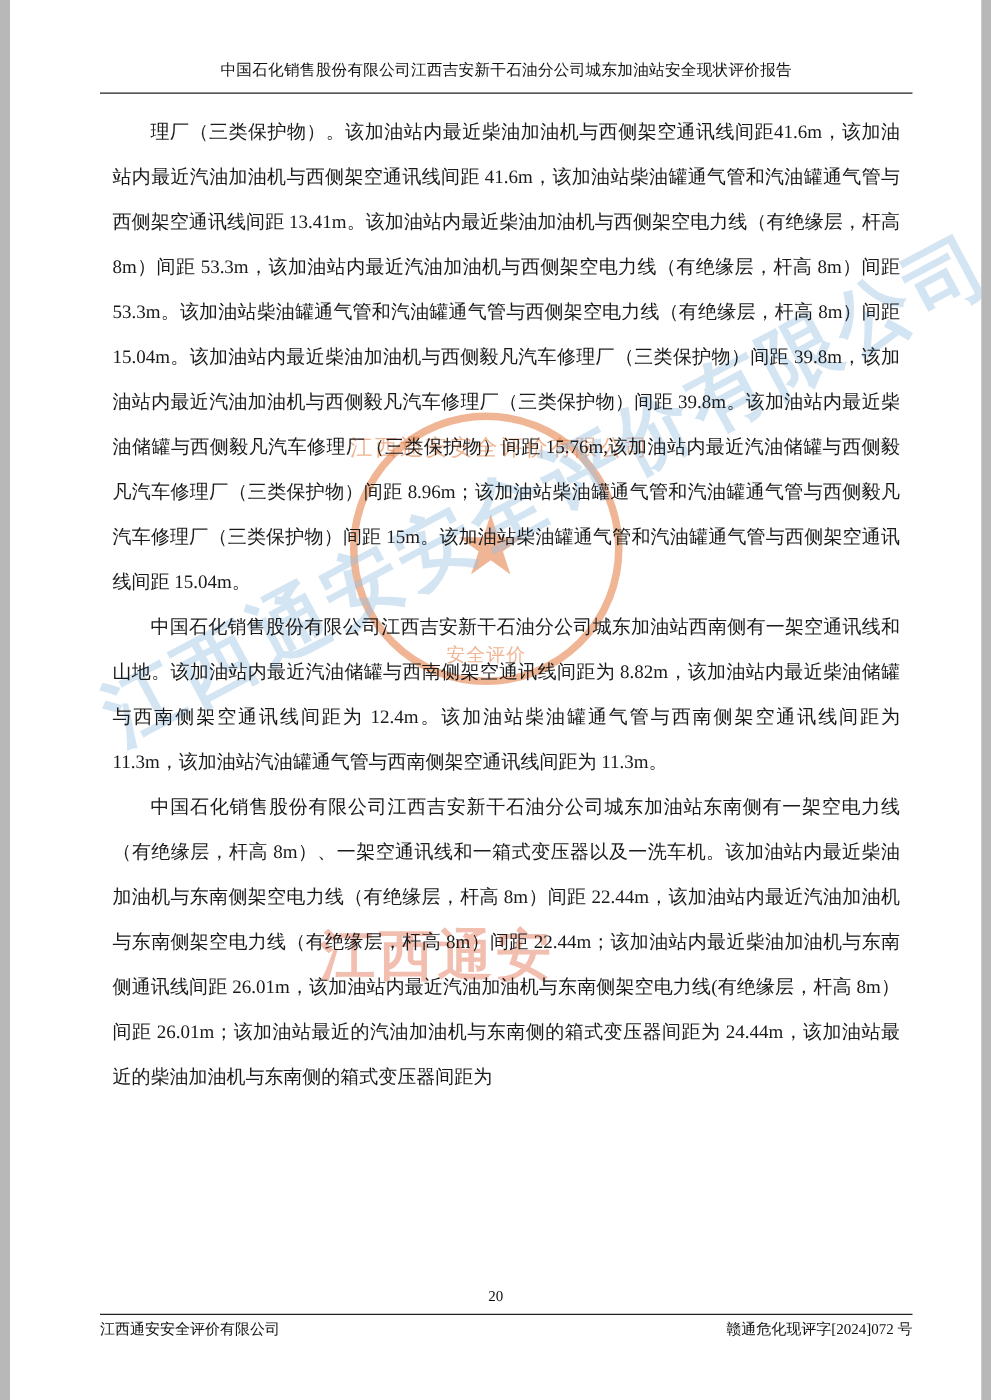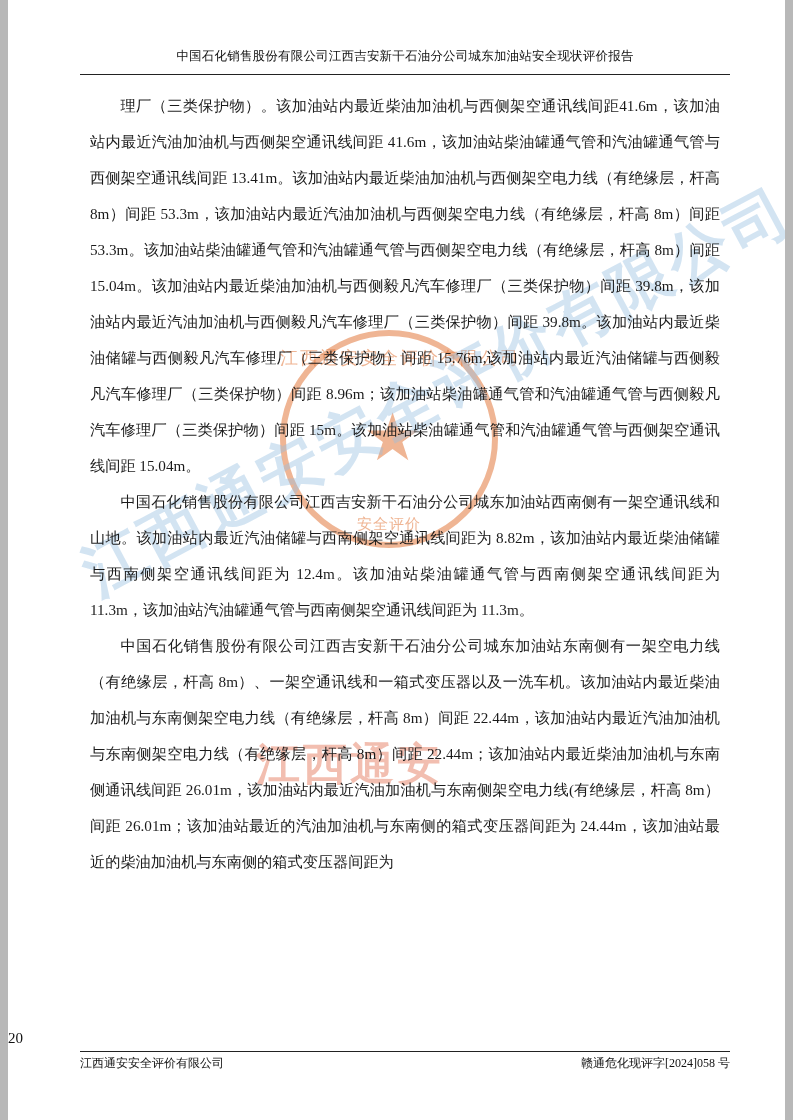--- a/index.html
+++ b/index.html
@@ -130,22 +130,22 @@
     text-indent: 2em;
     font-family: Liberation Serif, serif;
   }
 
   
   .page-number {
     position: absolute;
     left: 0;
     top: 1030px;
     width: 100%;
-    text-align: left;
-    font-size: 15px;
+    text-align: center;
+    font-size: 12px;
     color: #111;
   }
   .footer-rule {
     position: absolute;
     left: 72px;
     top: 1051px;
     width: 650px;
     height: 1px;
     background: #222;
   }
@@ -182,16 +182,16 @@
   <div class="body-text">
     <p>理厂（三类保护物）。该加油站内最近柴油加油机与西侧架空通讯线间距41.6m，该加油站内最近汽油加油机与西侧架空通讯线间距 41.6m，该加油站柴油罐通气管和汽油罐通气管与西侧架空通讯线间距 13.41m。该加油站内最近柴油加油机与西侧架空电力线（有绝缘层，杆高 8m）间距 53.3m，该加油站内最近汽油加油机与西侧架空电力线（有绝缘层，杆高 8m）间距 53.3m。该加油站柴油罐通气管和汽油罐通气管与西侧架空电力线（有绝缘层，杆高 8m）间距 15.04m。该加油站内最近柴油加油机与西侧毅凡汽车修理厂（三类保护物）间距 39.8m，该加油站内最近汽油加油机与西侧毅凡汽车修理厂（三类保护物）间距 39.8m。该加油站内最近柴油储罐与西侧毅凡汽车修理厂（三类保护物）间距 15.76m,该加油站内最近汽油储罐与西侧毅凡汽车修理厂（三类保护物）间距 8.96m；该加油站柴油罐通气管和汽油罐通气管与西侧毅凡汽车修理厂（三类保护物）间距 15m。该加油站柴油罐通气管和汽油罐通气管与西侧架空通讯线间距 15.04m。</p>
     <p>中国石化销售股份有限公司江西吉安新干石油分公司城东加油站西南侧有一架空通讯线和山地。该加油站内最近汽油储罐与西南侧架空通讯线间距为 8.82m，该加油站内最近柴油储罐与西南侧架空通讯线间距为 12.4m。该加油站柴油罐通气管与西南侧架空通讯线间距为 11.3m，该加油站汽油罐通气管与西南侧架空通讯线间距为 11.3m。</p>
     <p>中国石化销售股份有限公司江西吉安新干石油分公司城东加油站东南侧有一架空电力线（有绝缘层，杆高 8m）、一架空通讯线和一箱式变压器以及一洗车机。该加油站内最近柴油加油机与东南侧架空电力线（有绝缘层，杆高 8m）间距 22.44m，该加油站内最近汽油加油机与东南侧架空电力线（有绝缘层，杆高 8m）间距 22.44m；该加油站内最近柴油加油机与东南侧通讯线间距 26.01m，该加油站内最近汽油加油机与东南侧架空电力线(有绝缘层，杆高 8m）间距 26.01m；该加油站最近的汽油加油机与东南侧的箱式变压器间距为 24.44m，该加油站最近的柴油加油机与东南侧的箱式变压器间距为</p>
   </div>
 
   <div class="page-number">20</div>
   <div class="footer-rule"></div>
   <div class="footer">
     <span>江西通安安全评价有限公司</span>
-    <span>赣通危化现评字[2024]058 号</span>
+    <span>赣通危化现评字[2024]072 号</span>
   </div>
 
 </div>
 
 </body></html>

